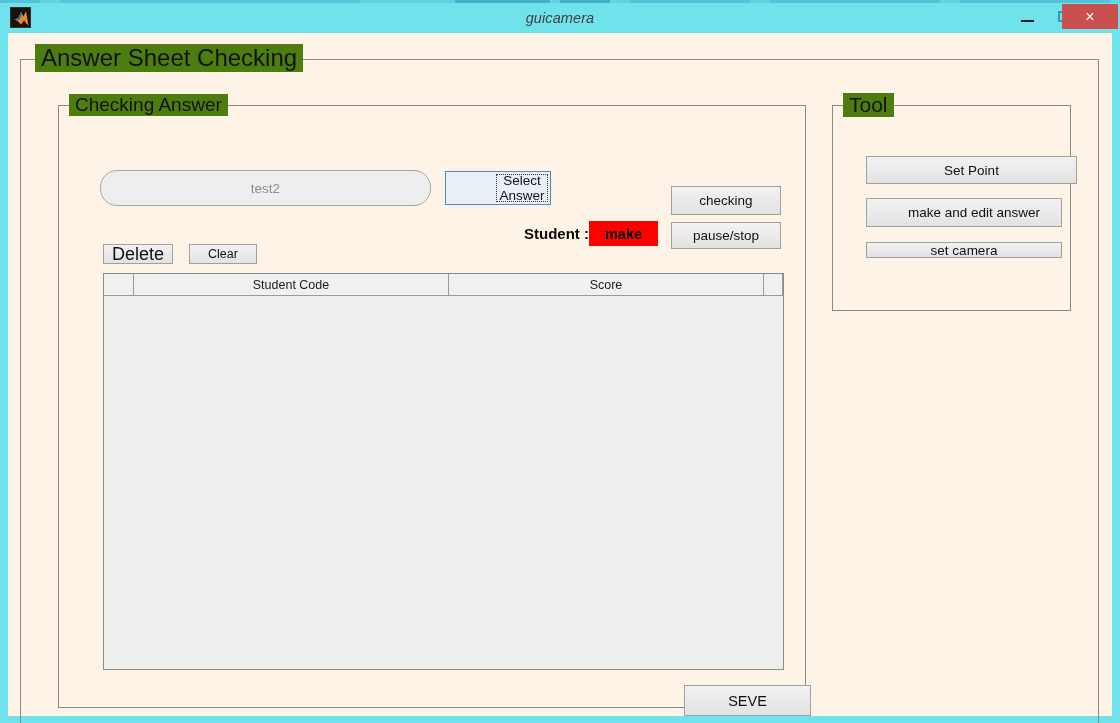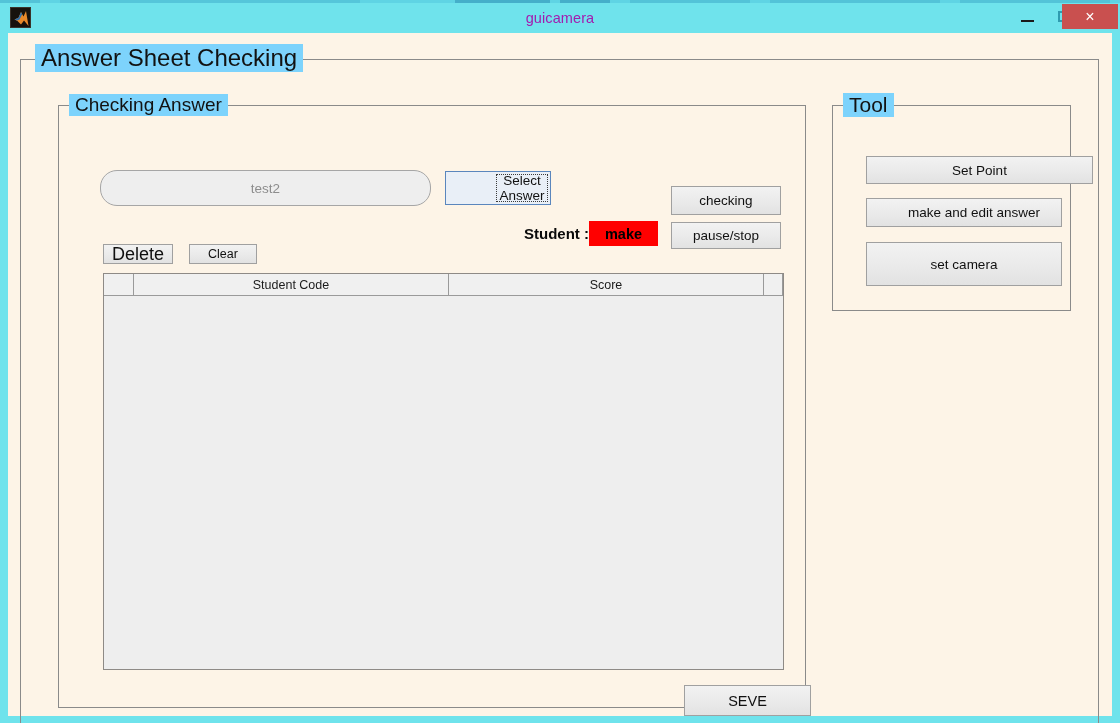--- a/index.html
+++ b/index.html
@@ -66,22 +66,23 @@
     width: 15px; height: 17px;
   }
   .title-text {
     position: absolute;
     left: 0; top: 0;
     width: 1120px;
     height: 30px;
     line-height: 30px;
     text-align: center;
     font-size: 14.5px;
-    color: #a21caf;
+    color: #404040;
     letter-spacing: .1px;
+    font-style: italic;
   }
 
   .win-btn {
     position: absolute;
     top: 0;
     height: 27px;
     cursor: default;
   }
   .btn-min  { left: 1010px; width: 36px; }
   .btn-max  { left: 1046px; width: 36px; }
@@ -126,21 +127,21 @@
   
   .group {
     position: absolute;
     box-sizing: border-box;
     border: 1px solid #8a8a8a;
     background: transparent;
   }
   .group > .group-title {
     position: absolute;
     top: -12px;
-    background: #7dd3fc;
+    background: #4d7c0f;
     padding: 0 6px;
     color: #121212;
     white-space: nowrap;
   }
 
   #group-outer {
     left: 12px; top: 26px;
     width: 1079px; height: 679px;
   }
   #group-outer > .group-title {
@@ -221,23 +222,23 @@
   }
 
   #checking-button    { left: 663px; top: 153px; width: 110px; height: 29px; }
   #pause-stop-button  { left: 663px; top: 189px; width: 110px; height: 27px; }
 
   #delete-button { left: 95px; top: 211px; width: 70px; height: 20px; font-size: 18px; }
   #clear-button  { left: 181px; top: 211px; width: 68px; height: 20px; font-size: 12.5px; }
 
   #seve-button   { left: 676px; top: 652px; width: 127px; height: 31px; font-size: 14.5px; }
 
-  #set-point-button      { left: 858px; top: 123px; width: 227px; height: 28px; font-size: 13.5px; }
+  #set-point-button      { left: 858px; top: 123px; width: 211px; height: 28px; font-size: 13.5px; }
   #make-edit-button      { left: 858px; top: 165px; width: 196px; height: 29px; font-size: 13.5px; padding-left: 20px; }
-  #set-camera-button     { left: 858px; top: 209px; width: 196px; height: 44px; font-size: 13.5px; }
+  #set-camera-button     { left: 858px; top: 209px; width: 196px; height: 16px; font-size: 13.5px; }
 
   
   #status-label {
     position: absolute;
     left: 516px; top: 192px;
     font-size: 15px;
     font-weight: bold;
     color: #0a0a0a;
     white-space: nowrap;
   }

